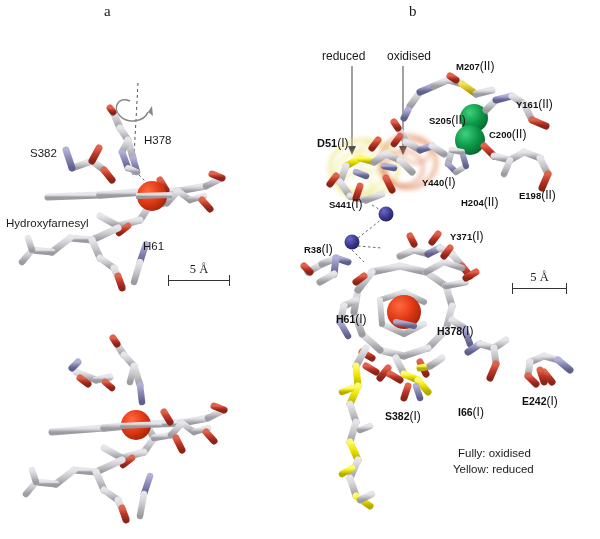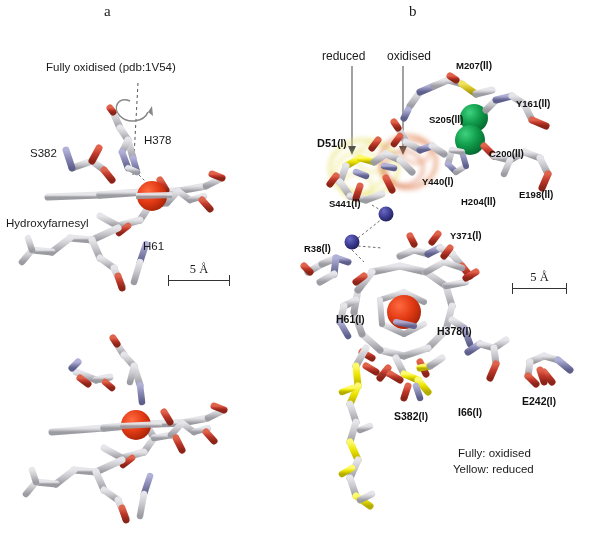--- a/index.html
+++ b/index.html
@@ -30,21 +30,21 @@
     color: #1a1a1a;
     white-space: nowrap;
     line-height: 1.15;
   }
   .lbl-plain { font-size: 11.5px; }
   .lbl-res {
     font-size: 9.5px;
     font-weight: bold;
     color: #111;
   }
-  .lbl-res .chain { font-weight: bold; font-size: 10px; }
+  .lbl-res .chain { font-weight: normal; font-size: 12px; }
   .lbl-cond { font-size: 12px; }
   .lbl-legend { font-size: 11.5px; line-height: 1.35; }
   .scalebar { position: absolute; }
   .scalebar .bar {
     position: absolute;
     left: 0; top: 12px;
     height: 1px;
     background: #333;
   }
   .scalebar .tick {
@@ -485,21 +485,20 @@
         <path d="M350 478 L356 496" stroke="url(#gStickC)" stroke-width="7"></path>
         <path d="M356 496 L370 506" stroke="url(#gStickY)" stroke-width="7"></path>
         <path d="M352 388 L342 392" stroke="url(#gStickY)" stroke-width="6.5"></path>
         <path d="M360 430 L370 426" stroke="url(#gStickC)" stroke-width="6.5"></path>
         <path d="M352 468 L342 474" stroke="url(#gStickY)" stroke-width="6.5"></path>
         <path d="M360 500 L372 494" stroke="url(#gStickC)" stroke-width="6.5"></path>
       </g>
     </g>
   </svg>
 
-  <div class="lbl lbl-plain" style="left:46px;top:61px;">Fully oxidised (pdb:1V54)</div>
 
   <div class="lbl lbl-plain" style="left:30px;top:147px;">S382</div>
   <div class="lbl lbl-plain" style="left:144px;top:134px;">H378</div>
   <div class="lbl lbl-plain" style="left:6px;top:217px;">Hydroxyfarnesyl</div>
   <div class="lbl lbl-plain" style="left:143px;top:240px;">H61</div>
 
   <div class="scalebar" style="left:168px;top:268px;width:62px;height:24px;">
     <div class="txt">5 Å</div>
     <div class="bar" style="width:62px;"></div>
     <div class="tick" style="left:0;"></div>
@@ -508,21 +507,21 @@
 
   <div class="lbl lbl-cond" style="left:322px;top:50px;text-align:right;">reduced</div>
   <div class="lbl lbl-cond" style="left:387px;top:50px;">oxidised</div>
 
   <div class="lbl lbl-res" style="left:456px;top:60px;">
     <span>M207</span><span class="chain">(II)</span>
   </div>
   <div class="lbl lbl-res" style="left:516px;top:98px;">
     <span>Y161</span><span class="chain">(II)</span>
   </div>
-  <div class="lbl lbl-res" style="left:489px;top:128px;margin-top:20px;">
+  <div class="lbl lbl-res" style="left:489px;top:128px;">
     <span>C200</span><span class="chain">(II)</span>
   </div>
   <div class="lbl lbl-res" style="left:429px;top:114px;">
     <span>S205</span><span class="chain">(II)</span>
   </div>
   <div class="lbl lbl-res" style="left:519px;top:189px;">
     <span>E198</span><span class="chain">(II)</span>
   </div>
   <div class="lbl lbl-res" style="left:461px;top:176px;margin-top:20px;">
     <span>H204</span><span class="chain">(II)</span>
@@ -541,21 +540,21 @@
   </div>
   <div class="lbl lbl-res" style="left:450px;top:230px;">
     <span>Y371</span><span class="chain">(I)</span>
   </div>
   <div class="lbl lbl-res" style="left:336px;top:313px;font-size:10.5px;">
     <span>H61</span><span class="chain">(I)</span>
   </div>
   <div class="lbl lbl-res" style="left:437px;top:325px;font-size:10.5px;">
     <span>H378</span><span class="chain">(I)</span>
   </div>
-  <div class="lbl lbl-res" style="left:394px;top:410px;font-size:10.5px;">
+  <div class="lbl lbl-res" style="left:385px;top:410px;font-size:10.5px;">
     <span>S382</span><span class="chain">(I)</span>
   </div>
   <div class="lbl lbl-res" style="left:458px;top:406px;font-size:10.5px;">
     <span>I66</span><span class="chain">(I)</span>
   </div>
   <div class="lbl lbl-res" style="left:522px;top:395px;font-size:10.5px;">
     <span>E242</span><span class="chain">(I)</span>
   </div>
 
   <div class="scalebar" style="left:512px;top:276px;width:55px;height:24px;">

